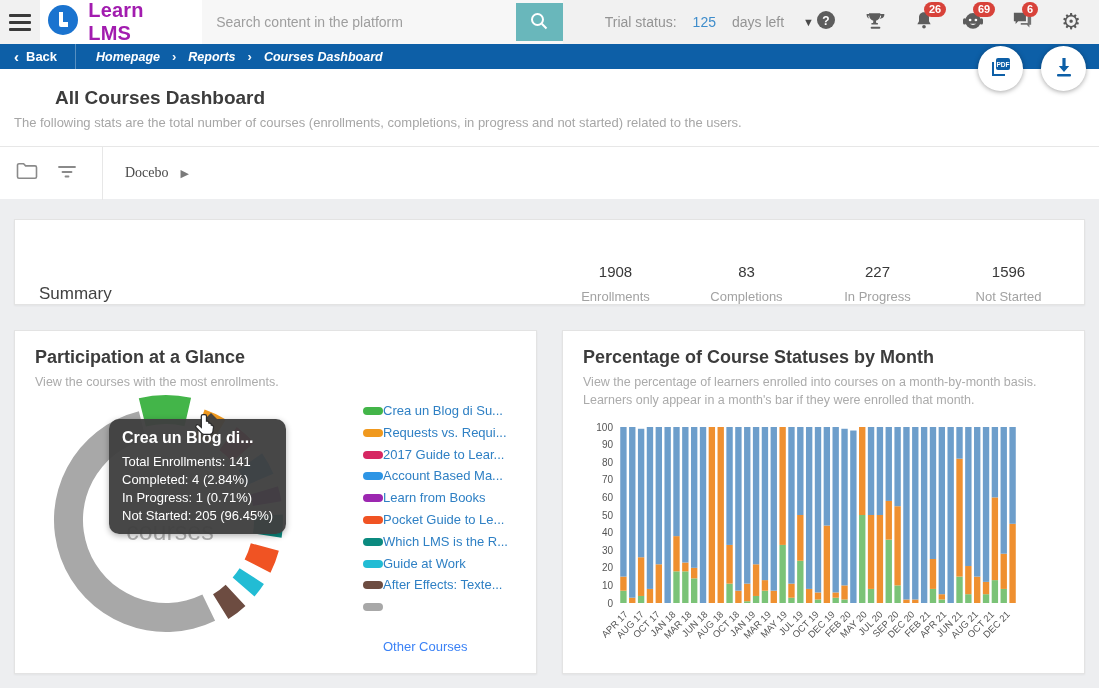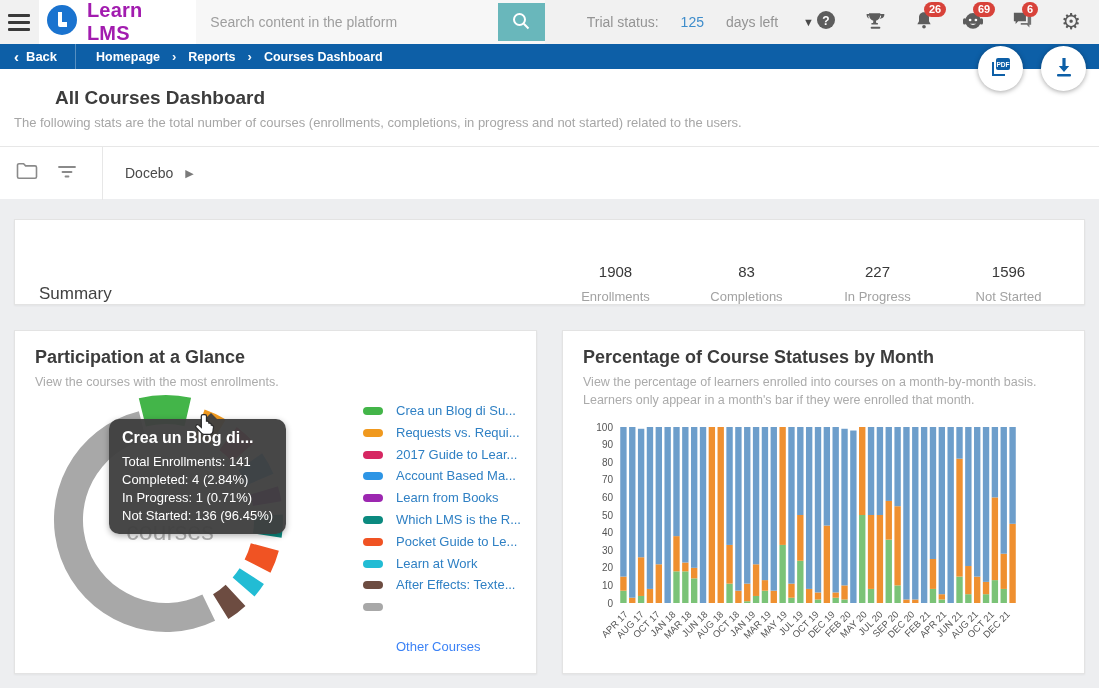--- a/index.html
+++ b/index.html
@@ -9,46 +9,46 @@
   
   .topbar { height:44px; background:#f1f1f1; display:flex; align-items:center; position:relative; z-index:5; }
   .hamburger { width:44px; height:44px; display:flex; flex-direction:column; justify-content:center; align-items:center; gap:4px; cursor:pointer; }
   .hamburger span { width:22px; height:3px; background:#3a3a3a; border-radius:1px; }
   .logo { height:44px; background:#ffffff; display:flex; align-items:center; gap:10px; padding:0 22px 0 8px; }
   .logo-text { font-size:20px; font-weight:bold; color:#a21caf; letter-spacing:.2px; }
   .search { display:flex; align-items:center; height:44px; width:394px; background:#f7f7f7; }
   .search input { flex:1; height:28px; border:none; outline:none; background:transparent; font-size:14px; color:#555; padding:0 14px; font-family:"Liberation Sans", sans-serif; }
   .search input::placeholder { color:#9e9e9e; }
   .search-btn { width:47px; height:38px; background:#69b7bb; border:none; display:flex; align-items:center; justify-content:center; cursor:pointer; }
-  .trial { display:flex; align-items:center; gap:22px; font-size:14px; color:#949494; margin-left:42px; cursor:pointer; white-space:nowrap; }
+  .trial { display:flex; align-items:center; gap:16px; font-size:14px; color:#949494; margin-left:42px; cursor:pointer; white-space:nowrap; }
   .trial .trial-days { color:#3f8dcb; }
   .trial .caret { color:#4a4a4a; font-size:11px; margin-left:3px; }
   .topicons { display:flex; align-items:center; margin-left:auto; padding-right:16px; gap:25px; }
   .ticon { position:relative; width:24px; height:24px; display:flex; align-items:center; justify-content:center; cursor:pointer; }
   .badge { position:absolute; top:-8px; left:12px; background:#d8423a; color:#fff; font-size:11px; font-weight:bold; border-radius:9px; padding:1px 5px; line-height:13px; }
   .gear-glyph { font-size:22px; color:#595959; line-height:1; }
 
   
   .breadbar { height:25px; background:#0d5fa7; display:flex; align-items:center; color:#fff; position:relative; z-index:5; }
   .back { display:flex; align-items:center; gap:7px; padding:0 18px 0 14px; height:100%; border-right:1px solid rgba(255,255,255,.3); font-size:13px; font-weight:bold; cursor:pointer; }
   .back-chev { font-size:15px; line-height:1; }
   .crumbs { display:flex; align-items:center; gap:12px; padding-left:20px; font-size:12.5px; font-weight:bold; }
-  .crumb { cursor:pointer; }
+  .crumb { cursor:pointer;font-style:italic; }
   .crumb-sep { font-size:13px; opacity:.95; }
 
   
   .float-btns { position:absolute; top:46px; right:13px; display:flex; gap:18px; z-index:20; }
   .fbtn { width:45px; height:45px; border-radius:50%; background:#fff; border:none; box-shadow:0 1px 5px rgba(0,0,0,.35); display:flex; align-items:center; justify-content:center; cursor:pointer; }
 
   
   .page-head { background:#fff; }
   .page-head-inner { padding:18px 14px 16px; }
   .page-title { font-size:19px; font-weight:bold; color:#3c3c3c; margin-bottom:6px;margin-left:41px; }
   .page-sub { font-size:13px; color:#a6a6a6; }
-  .filter-bar { border-top:1px solid #e7e7e7; height:53px; display:flex; align-items:center; padding:0 14px; }
+  .filter-bar { border-top:1px solid #e7e7e7; height:53px; display:flex; align-items:center; padding:0 14px;font-family:Liberation Serif, serif; }
   .fb-icon { width:26px; height:26px; display:flex; align-items:center; justify-content:center; margin-right:14px; cursor:pointer; }
   .fb-divider { width:1px; height:53px; background:#e7e7e7; margin:0 22px 0 8px; }
   .fb-path { font-size:14px; color:#4a4a4a; display:flex; align-items:center; gap:12px; cursor:pointer; }
   .fb-caret { color:#7a7a7a; font-size:11px; }
 
   
   .content { padding:20px 14px 0; }
   .summary-card { background:#fff; border:1px solid #e3e3e3; box-shadow:0 1px 2px rgba(0,0,0,.05); height:86px; display:flex; align-items:flex-end; padding:0 0 0 24px; }
   .summary-title { font-size:17px; color:#424242; }
   .summary-stats { margin-left:auto; display:flex; padding-right:10px; }
@@ -58,21 +58,21 @@
 
   .cards-row { display:flex; gap:25px; margin-top:25px; }
   .card { width:523px; height:344px; background:#fff; border:1px solid #e3e3e3; box-shadow:0 1px 2px rgba(0,0,0,.05); position:relative; padding:16px 0 0 20px; }
   .card-title { font-size:18px; font-weight:bold; color:#3c3c3c; margin-bottom:5px; }
   .card-sub { font-size:12.5px; color:#ababab; line-height:1.45; max-width:470px; }
 
   
   .donut-svg { position:absolute; left:10px; top:52px; }
   .donut-center-label { position:absolute; left:10px; top:186px; width:290px; text-align:center; font-size:25px; color:#b3b3b3; pointer-events:none; }
   .legend { position:absolute; left:348px; top:72px; }
-  .legend-item { display:flex; align-items:flex-start; height:21.8px; gap:13px; cursor:pointer; }
+  .legend-item { display:flex; align-items:flex-start; height:21.8px; cursor:pointer; }
   .legend-swatch { width:20px; height:8px; border-radius:4px; margin-top:4px; flex:none; }
   .legend-label { font-size:13px; color:#2f80c4; white-space:nowrap; }
   .legend-label.muted { color:#3b82f6;margin-top:40px; }
 
   .chart-tooltip { position:absolute; left:94px; top:88px; background:rgba(64,64,64,.96); color:#fff; padding:10px 13px 9px; border-radius:10px; box-shadow:0 2px 6px rgba(0,0,0,.3); z-index:8; white-space:nowrap; }
   .chart-tooltip::after { content:""; position:absolute; top:-6px; left:96px; border-left:6px solid transparent; border-right:6px solid transparent; border-bottom:6px solid rgba(64,64,64,.96); }
   .tooltip-title { font-size:16px; font-weight:bold; margin-bottom:6px; }
   .tooltip-line { font-size:13px; line-height:18px; }
   .cursor-icon { position:absolute; left:176px; top:82px; z-index:9; pointer-events:none; }
 
@@ -277,48 +277,48 @@
             </div>
             <div class="legend-item">
               <span class="legend-swatch" style="background: rgb(45, 149, 229);"></span>
               <span class="legend-label">Account Based Ma...</span>
             </div>
             <div class="legend-item">
               <span class="legend-swatch" style="background: rgb(156, 39, 176);"></span>
               <span class="legend-label">Learn from Books</span>
             </div>
             <div class="legend-item">
+              <span class="legend-swatch" style="background: rgb(240, 83, 35);"></span>
+              <span class="legend-label">Pocket Guide to Le...</span>
+            </div>
+            <div class="legend-item">
               <span class="legend-swatch" style="background: rgb(11, 138, 127);"></span>
               <span class="legend-label">Which LMS is the R...</span>
             </div>
             <div class="legend-item">
-              <span class="legend-swatch" style="background: rgb(240, 83, 35);"></span>
-              <span class="legend-label">Pocket Guide to Le...</span>
-            </div>
-            <div class="legend-item">
               <span class="legend-swatch" style="background: rgb(34, 188, 212);"></span>
-              <span class="legend-label">Learn at Work</span>
+              <span class="legend-label">Guide at Work</span>
             </div>
             <div class="legend-item">
               <span class="legend-swatch" style="background: rgb(109, 76, 65);"></span>
               <span class="legend-label">After Effects: Texte...</span>
             </div>
             <div class="legend-item">
               <span class="legend-swatch" style="background: rgb(168, 168, 168);"></span>
               <span class="legend-label muted">Other Courses</span>
             </div>
           </div>
 
         <div class="chart-tooltip">
           <div class="tooltip-title">Crea un Blog di...</div>
           <div id="tooltip-lines">
               <div class="tooltip-line">Total Enrollments: 141</div>
               <div class="tooltip-line">Completed: 4 (2.84%)</div>
               <div class="tooltip-line">In Progress: 1 (0.71%)</div>
-              <div class="tooltip-line">Not Started: 136 (96.45%)</div>
+              <div class="tooltip-line">Not Started: 205 (96.45%)</div>
             </div>
         </div>
 
         <span class="cursor-icon">
           <svg width="28" height="30" viewBox="0 0 24 26">
               <path d="M10.2 1.5c-.8 0-1.4.6-1.4 1.4v9.6l-2.2-2c-.7-.6-1.7-.5-2.3.2-.5.6-.5 1.5.1 2.1l4.8 4.9c.5.5 1.2.8 1.9.8h5.1c1.3 0 2.4-.9 2.6-2.2l.6-4c.1-.9-.6-1.7-1.5-1.7h-.4v-.3c0-.8-.7-1.5-1.5-1.5h-.6v-.2c0-.8-.7-1.5-1.5-1.5h-.6V2.9c0-.8-.6-1.4-1.4-1.4z" fill="#ffffff" stroke="#2b2b2b" stroke-width="1.1"></path>
             </svg>
         </span>
       </div>
 

